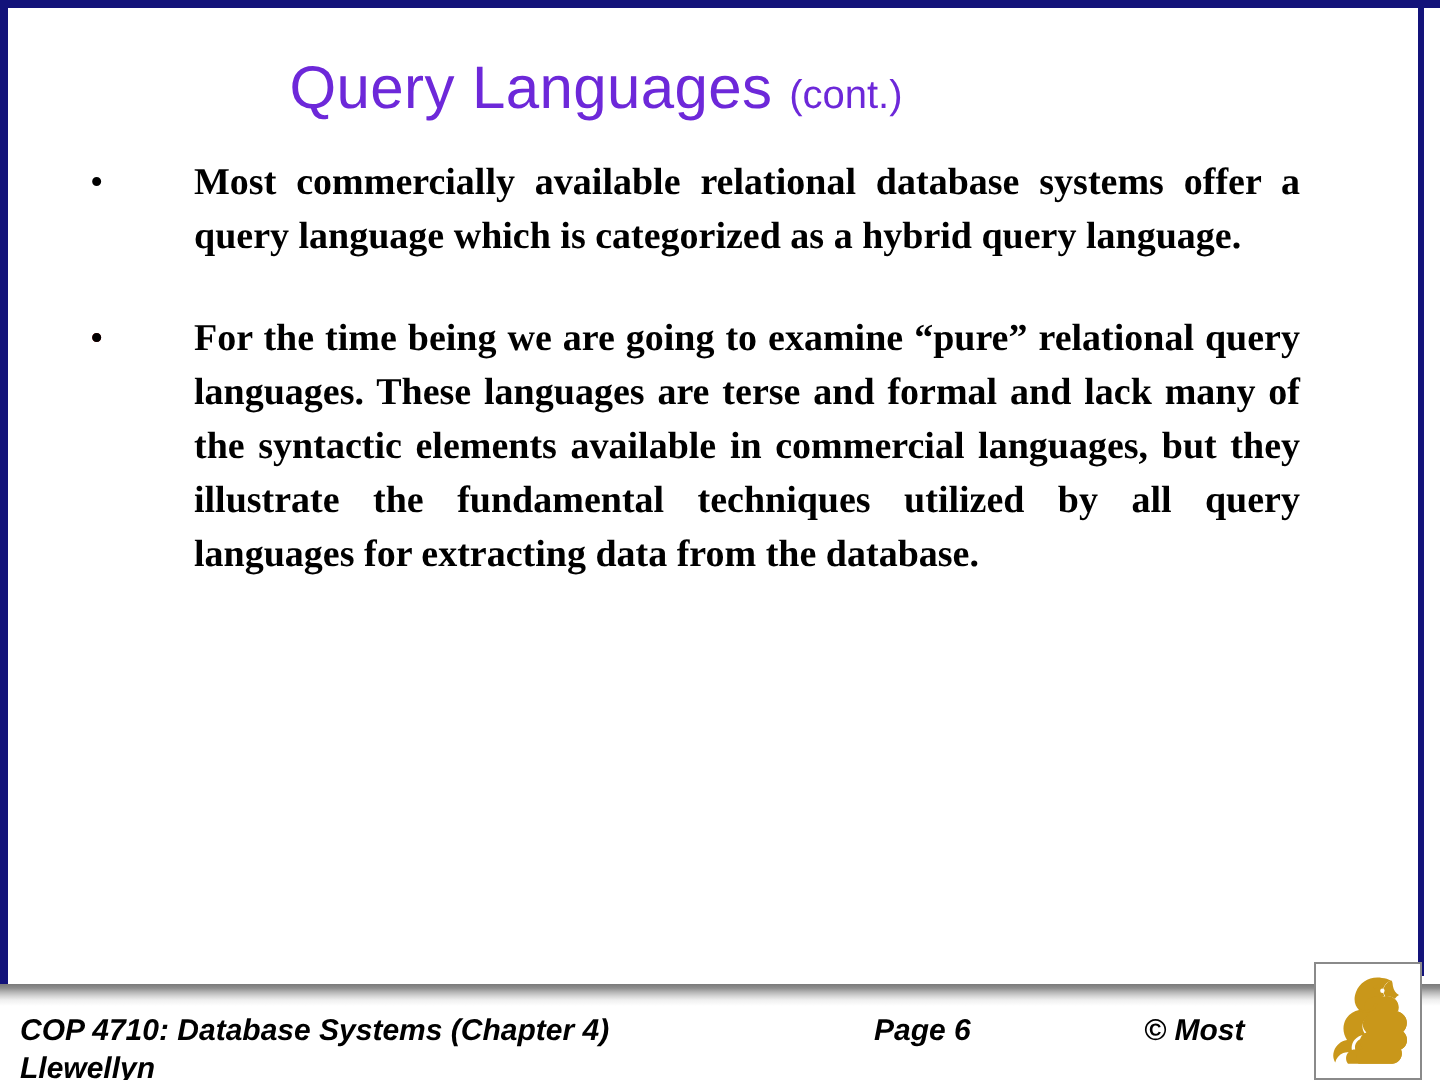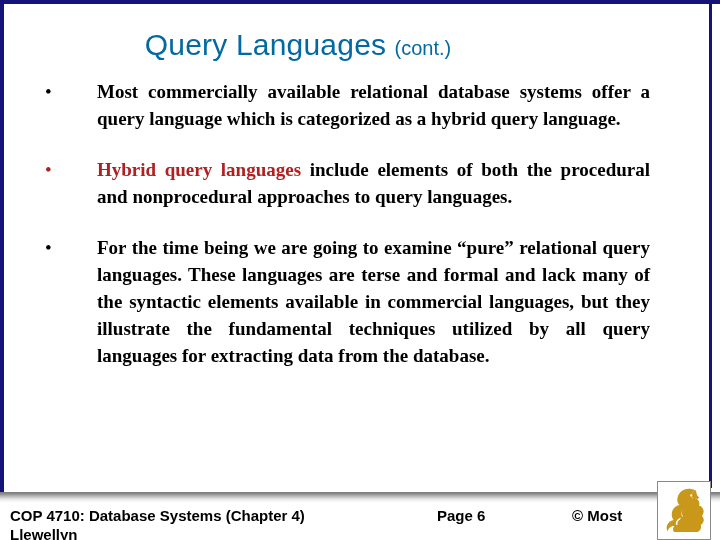--- a/index.html
+++ b/index.html
@@ -44,21 +44,21 @@
   
   .title {
     position: absolute;
     left: 0;
     top: 28px;
     width: 596px;
     text-align: center;
     font-family: "Liberation Sans", "DejaVu Sans", sans-serif;
     font-size: 30px;
     line-height: 34px;
-    color: #0369a1;
+    color: #6d28d9;
     white-space: nowrap;
   }
   .title .title-main {
     font-size: 30px;
     letter-spacing: 0.2px;
   }
   .title .title-sub {
     font-size: 20px;
   }
 
@@ -122,20 +122,21 @@
     position: absolute;
     left: 0;
     top: 506px;
     width: 720px;
     height: 34px;
   }
   .footer-text {
     position: absolute;
     font-family: "Liberation Sans", "DejaVu Sans", sans-serif;
     font-weight: bold;
+    font-style: italic;
     font-size: 15px;
     line-height: 19px;
     color: #000000;
     white-space: nowrap;
   }
   .footer-course { left: 10px;  top: 0px; }
   .footer-author { left: 10px;  top: 19px; }
   .footer-page   { left: 437px; top: 0px; }
   .footer-copy   { left: 572px; top: 0px; }
 
@@ -171,21 +172,20 @@
 
   <div class="content">
 
     <div class="bullet-row">
       <span class="bullet-marker">•</span>
       <div class="bullet-text">Most commercially available relational database systems offer a query language which is categorized as a hybrid query language.</div>
     </div>
 
     <div class="bullet-row">
       <span class="bullet-marker red">•</span>
-      <div class="bullet-text"><span class="hl-red">Hybrid query languages</span><span> include elements of both the procedural and nonprocedural approaches to query languages.</span></div>
     </div>
 
     <div class="bullet-row">
       <span class="bullet-marker">•</span>
       <div class="bullet-text">For the time being we are going to examine “pure” relational query languages.  These languages are terse and formal and lack many of the syntactic elements available in commercial languages, but they illustrate the fundamental techniques utilized by all query languages for extracting data from the database.</div>
     </div>
 
   </div>
 
   <div class="footer-divider"></div>

